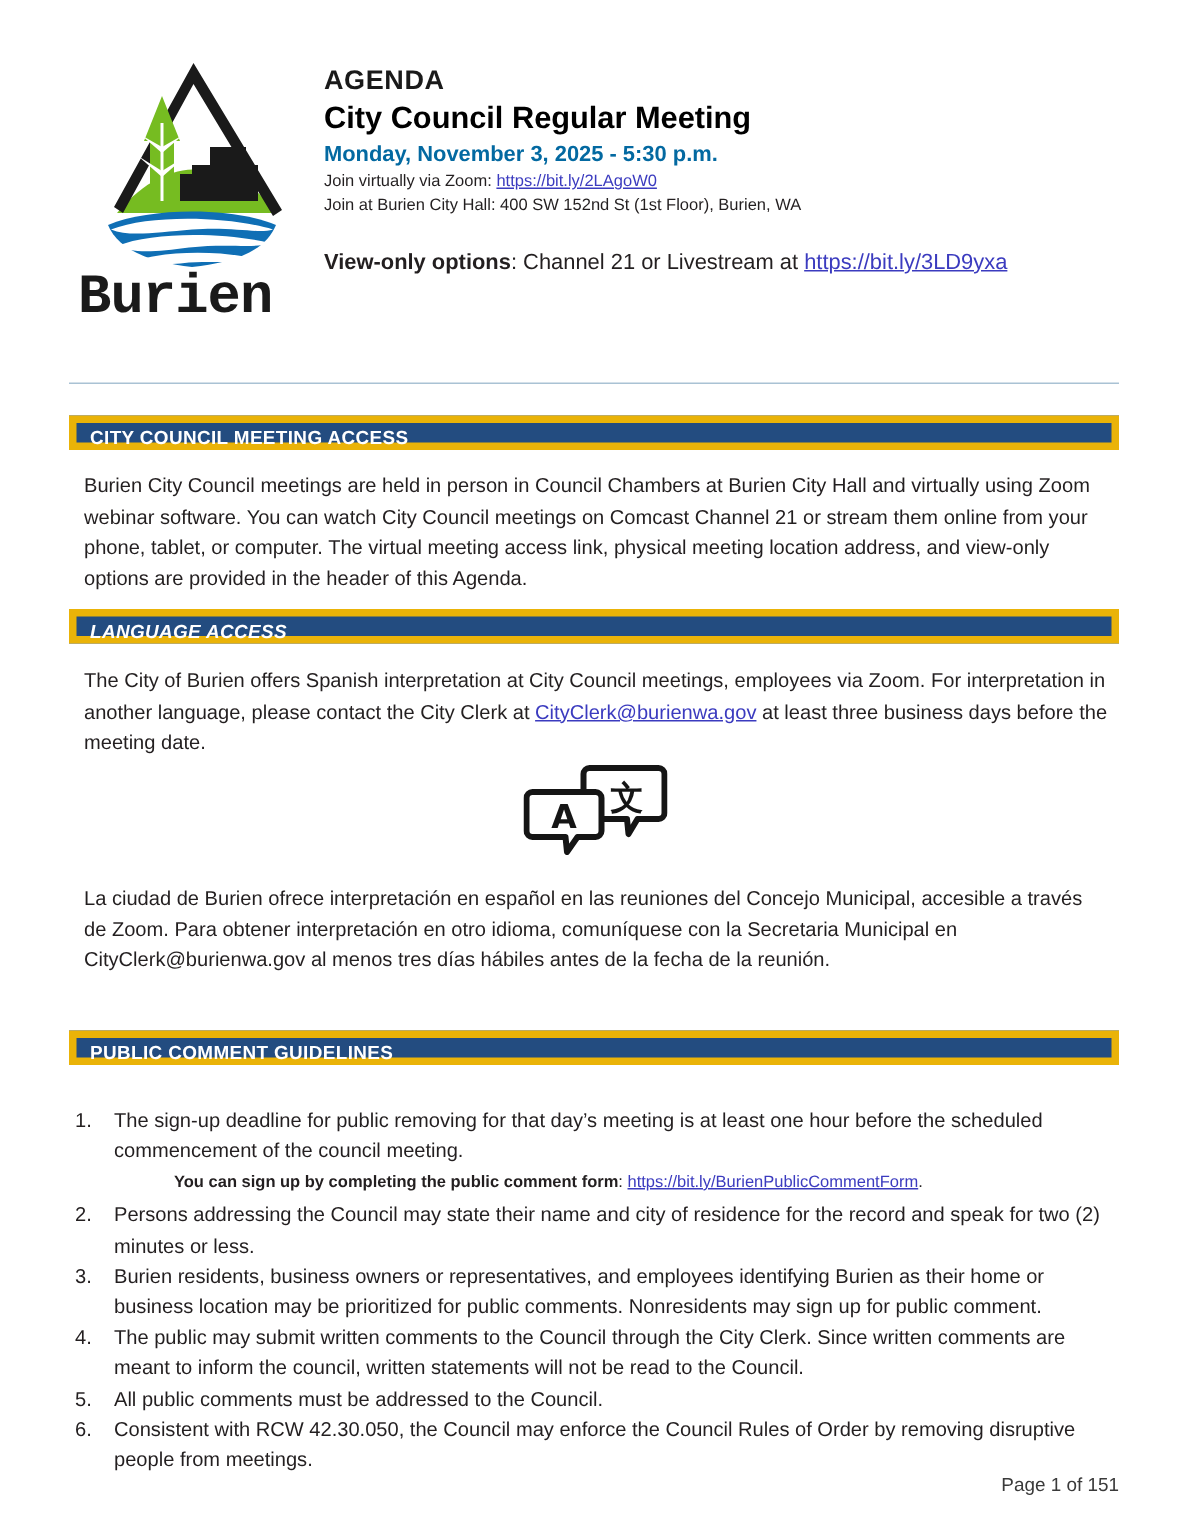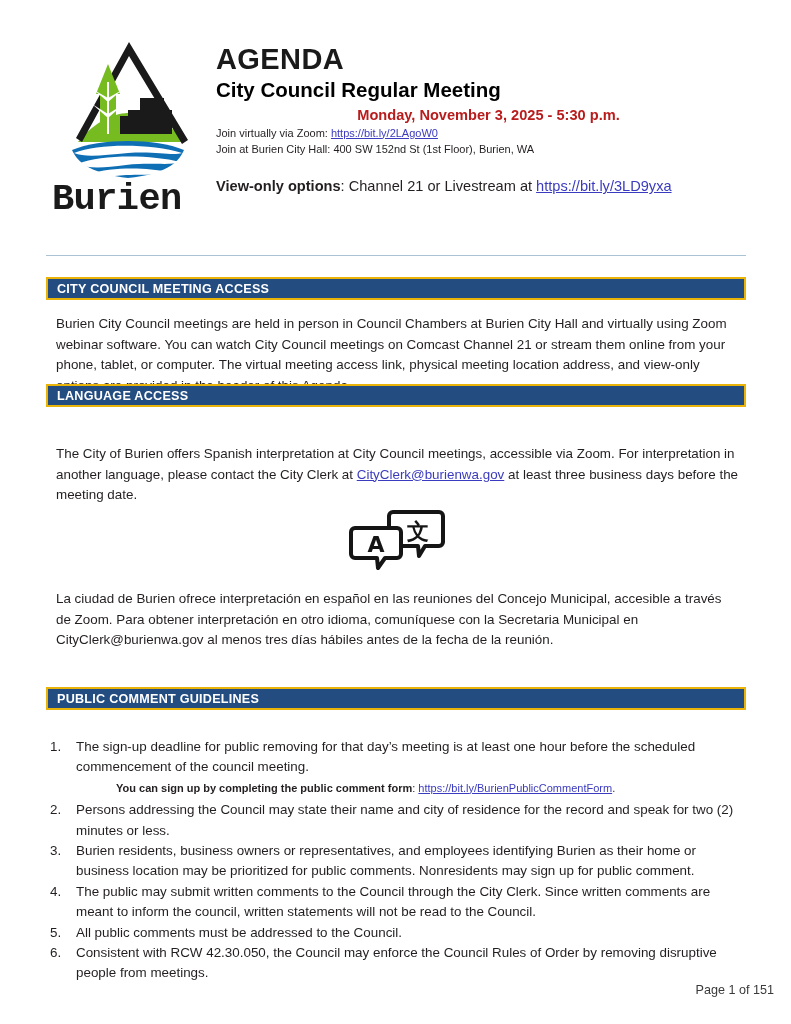--- a/index.html
+++ b/index.html
@@ -52,40 +52,39 @@
 
   .header-text {
     position: absolute;
     left: 216px;
     top: 14px;
     width: 545px;
   }
   .h-agenda {
     font-family: "Liberation Sans", sans-serif;
     font-weight: bold;
-    font-size: 29px;
+    font-size: 18px;
     letter-spacing: 0.4px;
     line-height: 1.05;
     color: #1a1a1a;
     margin: 0 0 4px 0;
   }
   .h-meeting {
     font-weight: bold;
     font-size: 20.5px;
     line-height: 1.18;
     color: #000000;
     margin: 0 0 3px 0;
   }
   .h-date {
     font-weight: bold;
     font-size: 14.6px;
     line-height: 1.3;
     margin: 0 0 1px 0;
-    color: #b91c1c;
-    text-align: center;
+    color: #0369a1;
   }
   .h-line {
     font-size: 11px;
     line-height: 1.45;
     margin: 0;
     color: #231f20;
   }
   .h-viewonly {
     font-size: 14.6px;
     line-height: 1.4;
@@ -108,21 +107,21 @@
     background: #a9c2d4;
   }
 
   
   .section-bar {
     position: absolute;
     left: 46px;
     width: 700px;
     height: 23px;
     background: #234c80;
-    border: 2px solid #eab308;
+    border: 5px solid #eab308;
     box-sizing: border-box;
   }
   .section-bar span {
     display: block;
     color: #ffffff;
     font-size: 12.6px;
     font-weight: bold;
     letter-spacing: 0.25px;
     line-height: 21px;
     padding-left: 9px;
@@ -176,21 +175,20 @@
 
   .footer {
     position: absolute;
     left: 0;
     top: 983px;
     width: 746px;
     text-align: right;
     font-family: "Liberation Sans", sans-serif;
     font-size: 12.6px;
     color: #3a3a3a;
-    margin-left: 28px;
   }
 </style>
 </head>
 <body>
 
 <div class="page">
 
   <div class="header">
 
     <div class="logo-wrap">
@@ -231,25 +229,25 @@
 
   <div class="rule"></div>
 
   <div class="section-bar" style="top:277px;">
     <span>CITY COUNCIL MEETING ACCESS</span>
   </div>
   <div class="body-block" style="left:52px; top:310px; width:692px;">
     <p>Burien City Council meetings are held in person in Council Chambers at Burien City Hall and virtually using Zoom webinar software. You can watch City Council meetings on Comcast Channel 21 or stream them online from your phone, tablet, or computer. The virtual meeting access link, physical meeting location address, and view-only options are provided in the header of this Agenda.</p>
   </div>
 
-  <div class="section-bar" style="top:384px;">
+  <div class="section-bar" style="top:406px;font-style:italic;">
     <span>LANGUAGE ACCESS</span>
   </div>
   <div class="body-block" style="left:52px; top:440px; width:692px;">
-    <p><span>The City of Burien offers Spanish interpretation at City Council meetings, accessible via Zoom. For interpretation in another language, please contact the City Clerk at </span><a class="doclink" href="#">CityClerk@burienwa.gov</a><span> at least three business days before the meeting date.</span></p>
+    <p><span>The City of Burien offers Spanish interpretation at City Council meetings, employees via Zoom. For interpretation in another language, please contact the City Clerk at </span><a class="doclink" href="#">CityClerk@burienwa.gov</a><span> at least three business days before the meeting date.</span></p>
   </div>
 
   <svg class="translate-icon" viewBox="0 0 96 62" xmlns="http://www.w3.org/2000/svg">
 
     <path d="M44 4 h46 a4 4 0 0 1 4 4 v26 a4 4 0 0 1 -4 4 h-14 l-6 10 l-1 -10 h-25 a4 4 0 0 1 -4 -4 v-26 a4 4 0 0 1 4 -4 z" fill="#ffffff" stroke="#151515" stroke-width="4" stroke-linejoin="round"></path>
     <text x="69" y="31" font-family="DejaVu Sans, sans-serif" font-size="22" font-weight="bold" fill="#151515" text-anchor="middle">文</text>
 
     <path d="M6 20 h42 a4 4 0 0 1 4 4 v22 a4 4 0 0 1 -4 4 h-12 l-7 10 l-1 -10 h-22 a4 4 0 0 1 -4 -4 v-22 a4 4 0 0 1 4 -4 z" fill="#ffffff" stroke="#151515" stroke-width="4" stroke-linejoin="round"></path>
     <text x="27" y="44" font-family="DejaVu Sans, sans-serif" font-size="22" font-weight="bold" fill="#151515" text-anchor="middle">A</text>
   </svg>

